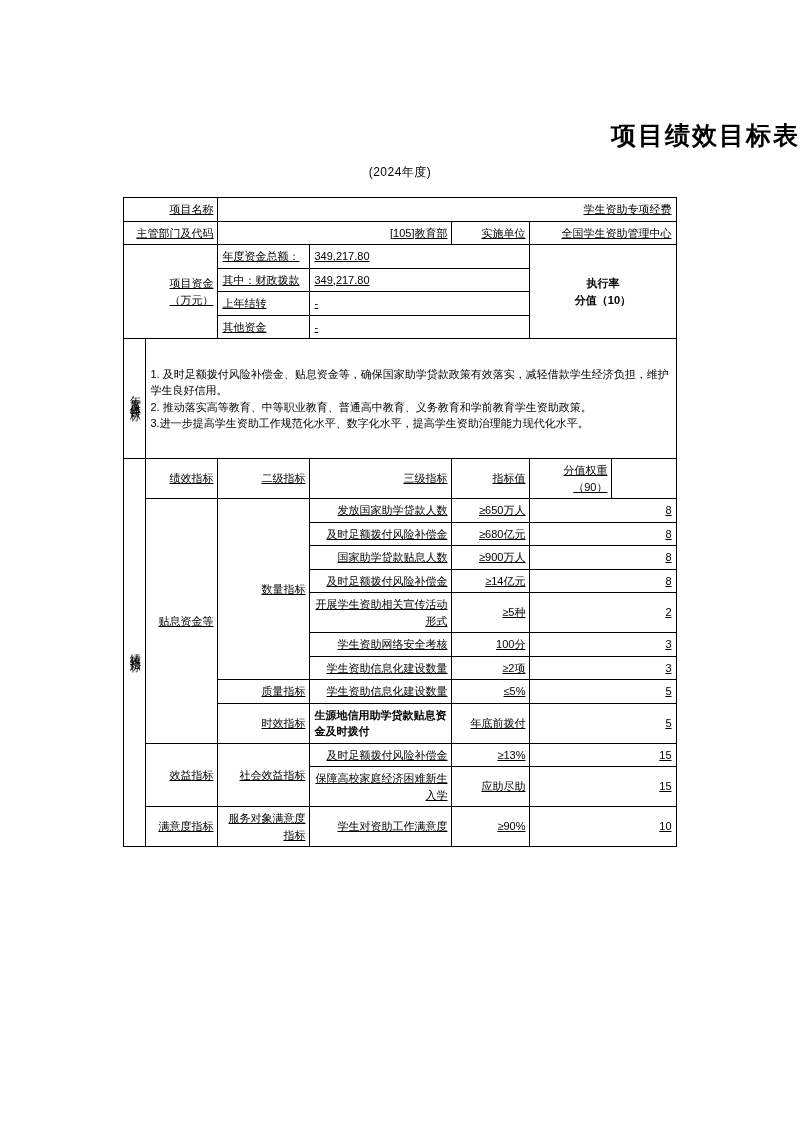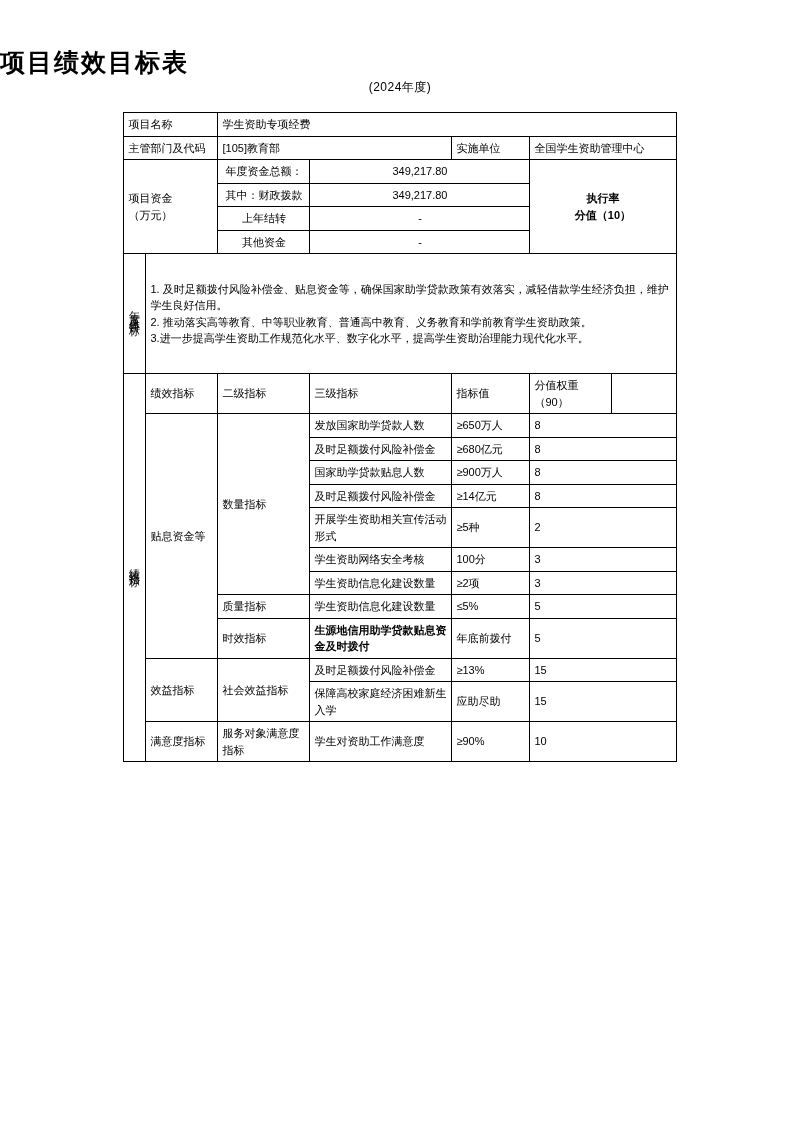--- a/index.html
+++ b/index.html
@@ -14,49 +14,50 @@
     color: #000;
     position: relative;
   }
   .page {
     width: 800px;
     height: 1131px;
     position: relative;
     box-sizing: border-box;
   }
   .doc-title {
-    text-align: left;
+    text-align: right;
     font-family: "Liberation Sans", "DejaVu Sans", sans-serif;
     font-weight: bold;
     font-size: 25px;
     letter-spacing: 2px;
-    margin-top: 46px;
+    margin-top: 119px;
   }
   .doc-subtitle {
     text-align: center;
     font-family: "Liberation Sans", "DejaVu Sans", sans-serif;
     font-size: 12px;
+    margin-top: 12px;
     letter-spacing: 0.5px;
   }
   table.main {
     border-collapse: collapse;
     width: 552px;
     margin: 16px auto 0 auto;
     table-layout: fixed;
   }
   table.main td {
     border: 1px solid #000;
     font-size: 11px;
     font-family: "Liberation Sans", "DejaVu Sans", sans-serif;
     padding: 3px 4px;
     vertical-align: middle;
     line-height: 1.5;
   }
-  .ctr { text-align: left; }
-  .rgt { text-align: center; }
+  .ctr { text-align: right; text-decoration: underline; }
+  .rgt { text-align: left; text-decoration: underline; }
   .lft { text-align: left; font-weight: bold; }
   .vert {
     writing-mode: vertical-rl;
     text-orientation: upright;
     letter-spacing: 3px;
     margin: 0 auto;
     display: inline-block;
     font-size: 11px;
     line-height: 1.1;
   }

